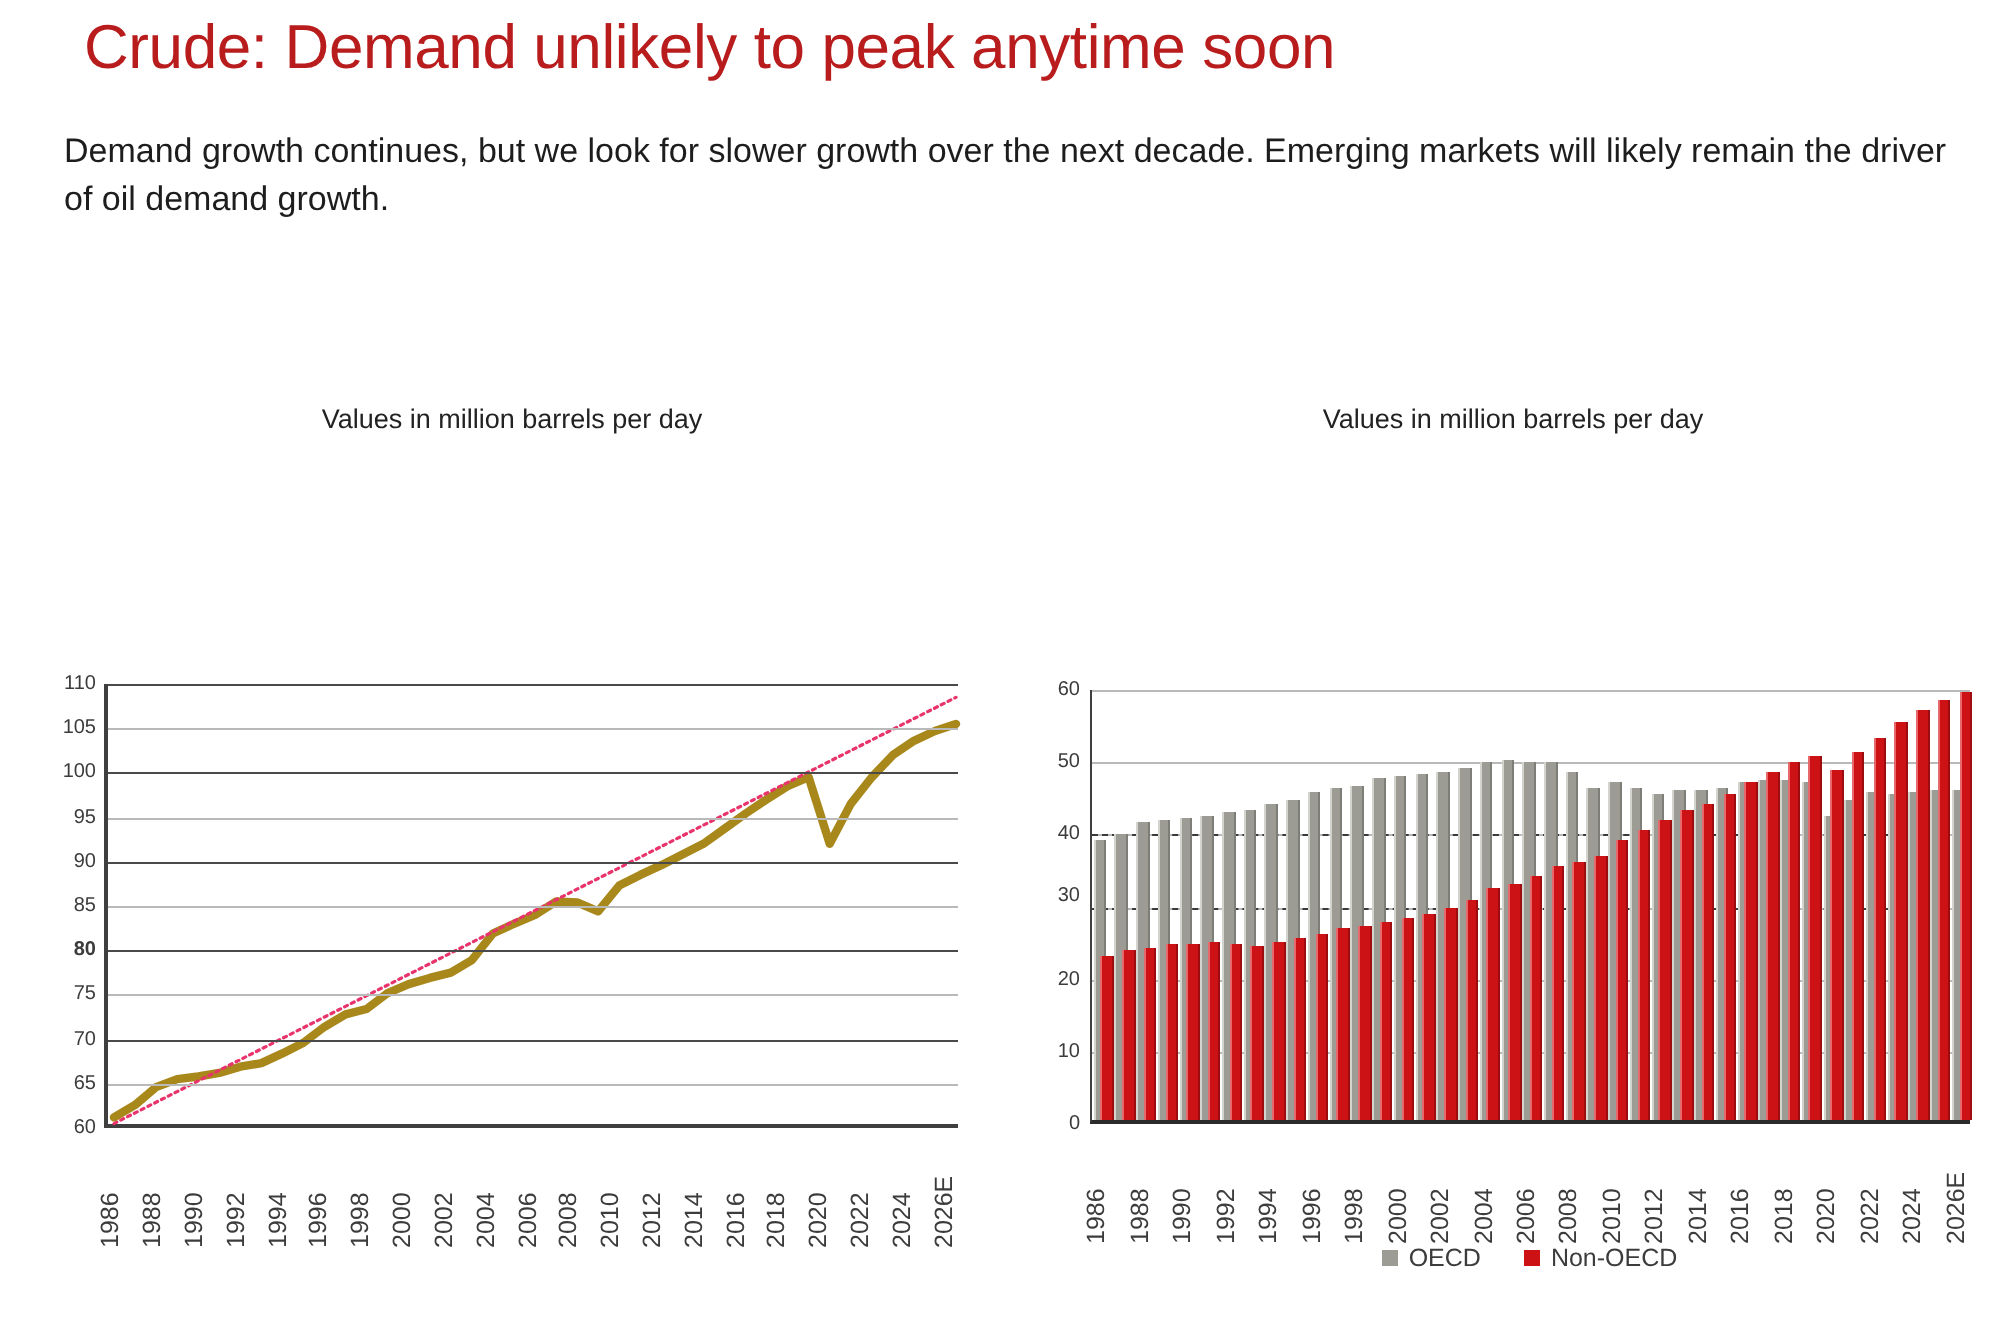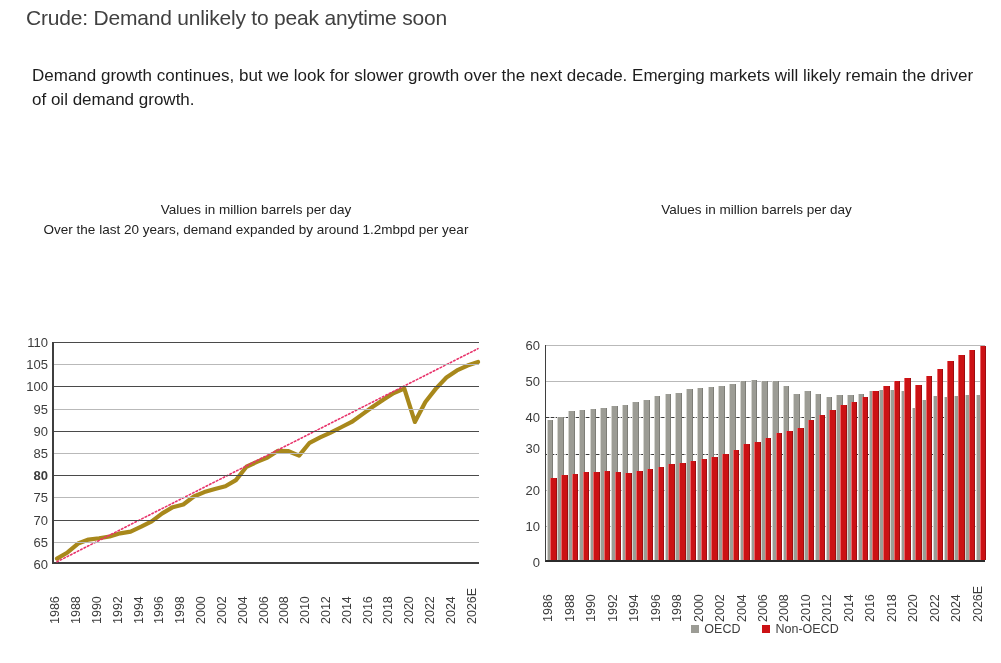--- a/index.html
+++ b/index.html
@@ -12,26 +12,26 @@
     height: 663px;
     position: relative;
     font-family: "Liberation Sans", sans-serif;
     color: #1a1a1a;
     overflow: hidden;
   }
 
   
   #slide-title {
     position: absolute;
-    left: 26px;
+    left: 42px;
     top: 6px;
-    font-size: 21px;
+    font-size: 31px;
     font-weight: 400;
     letter-spacing: -0.2px;
-    color: #404040;
+    color: #b91c1c;
     white-space: nowrap;
   }
   #slide-subtitle {
     position: absolute;
     left: 32px;
     top: 64px;
     width: 950px;
     font-size: 17px;
     line-height: 1.42;
     font-weight: 400;
@@ -77,21 +77,21 @@
     left: 0; right: 0;
     height: 1px;
   }
   .grid-light { background: #b9b9b9; }
   .grid-dark  { background: #4a4a4a; }
 
   .ytick {
     position: absolute;
     right: 0;
     text-align: right;
-    font-size: 13px;
+    font-size: 10px;
     color: #3c3c3c;
     transform: translateY(-50%);
     white-space: nowrap;
   }
   .ytick-rail {
     position: absolute;
     width: 34px;
   }
 
   .xtick {
@@ -192,21 +192,20 @@
   .sw-nonoecd { background: #cc1215; }
 </style>
 </head>
 <body>
 
 <div id="slide-title">Crude: Demand unlikely to peak anytime soon</div>
 <div id="slide-subtitle">Demand growth continues, but we look for slower growth over the next decade. Emerging markets will likely remain the driver of oil demand growth.</div>
 
 <div class="panel" id="panel-left">
   <div class="panel-sub" id="left-sub1">Values in million barrels per day</div>
-  <div class="panel-sub" id="left-sub2">Over the last 20 years, demand expanded by around 1.2mbpd per year</div>
 </div>
 
 <div class="ytick-rail" id="left-ytickrail">
     <div class="ytick" style="top: 222px;">60</div>
     <div class="ytick" style="top: 199.8px;">65</div>
     <div class="ytick" style="top: 177.6px;">70</div>
     <div class="ytick" style="top: 155.4px;">75</div>
     <div class="ytick" style="top: 133.2px; font-weight: bold;">80</div>
     <div class="ytick" style="top: 111px;">85</div>
     <div class="ytick" style="top: 88.8px;">90</div>

